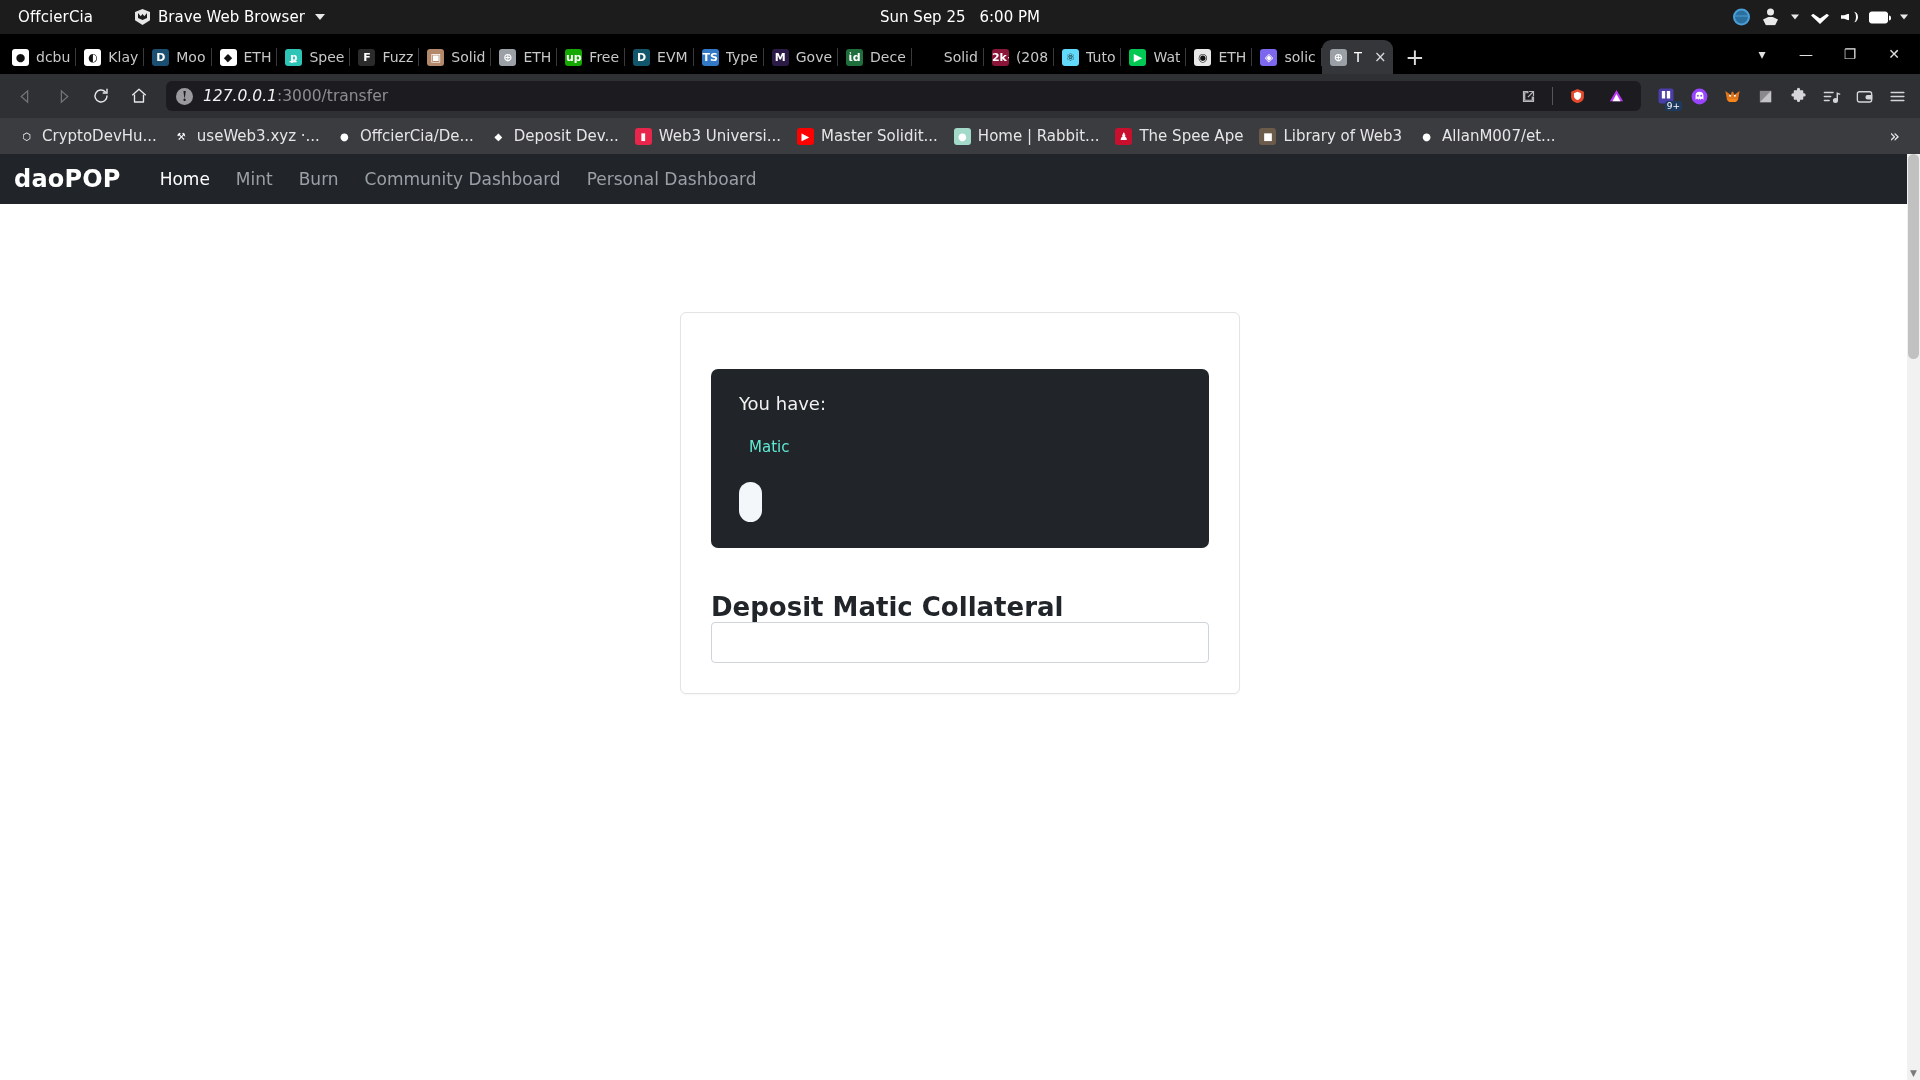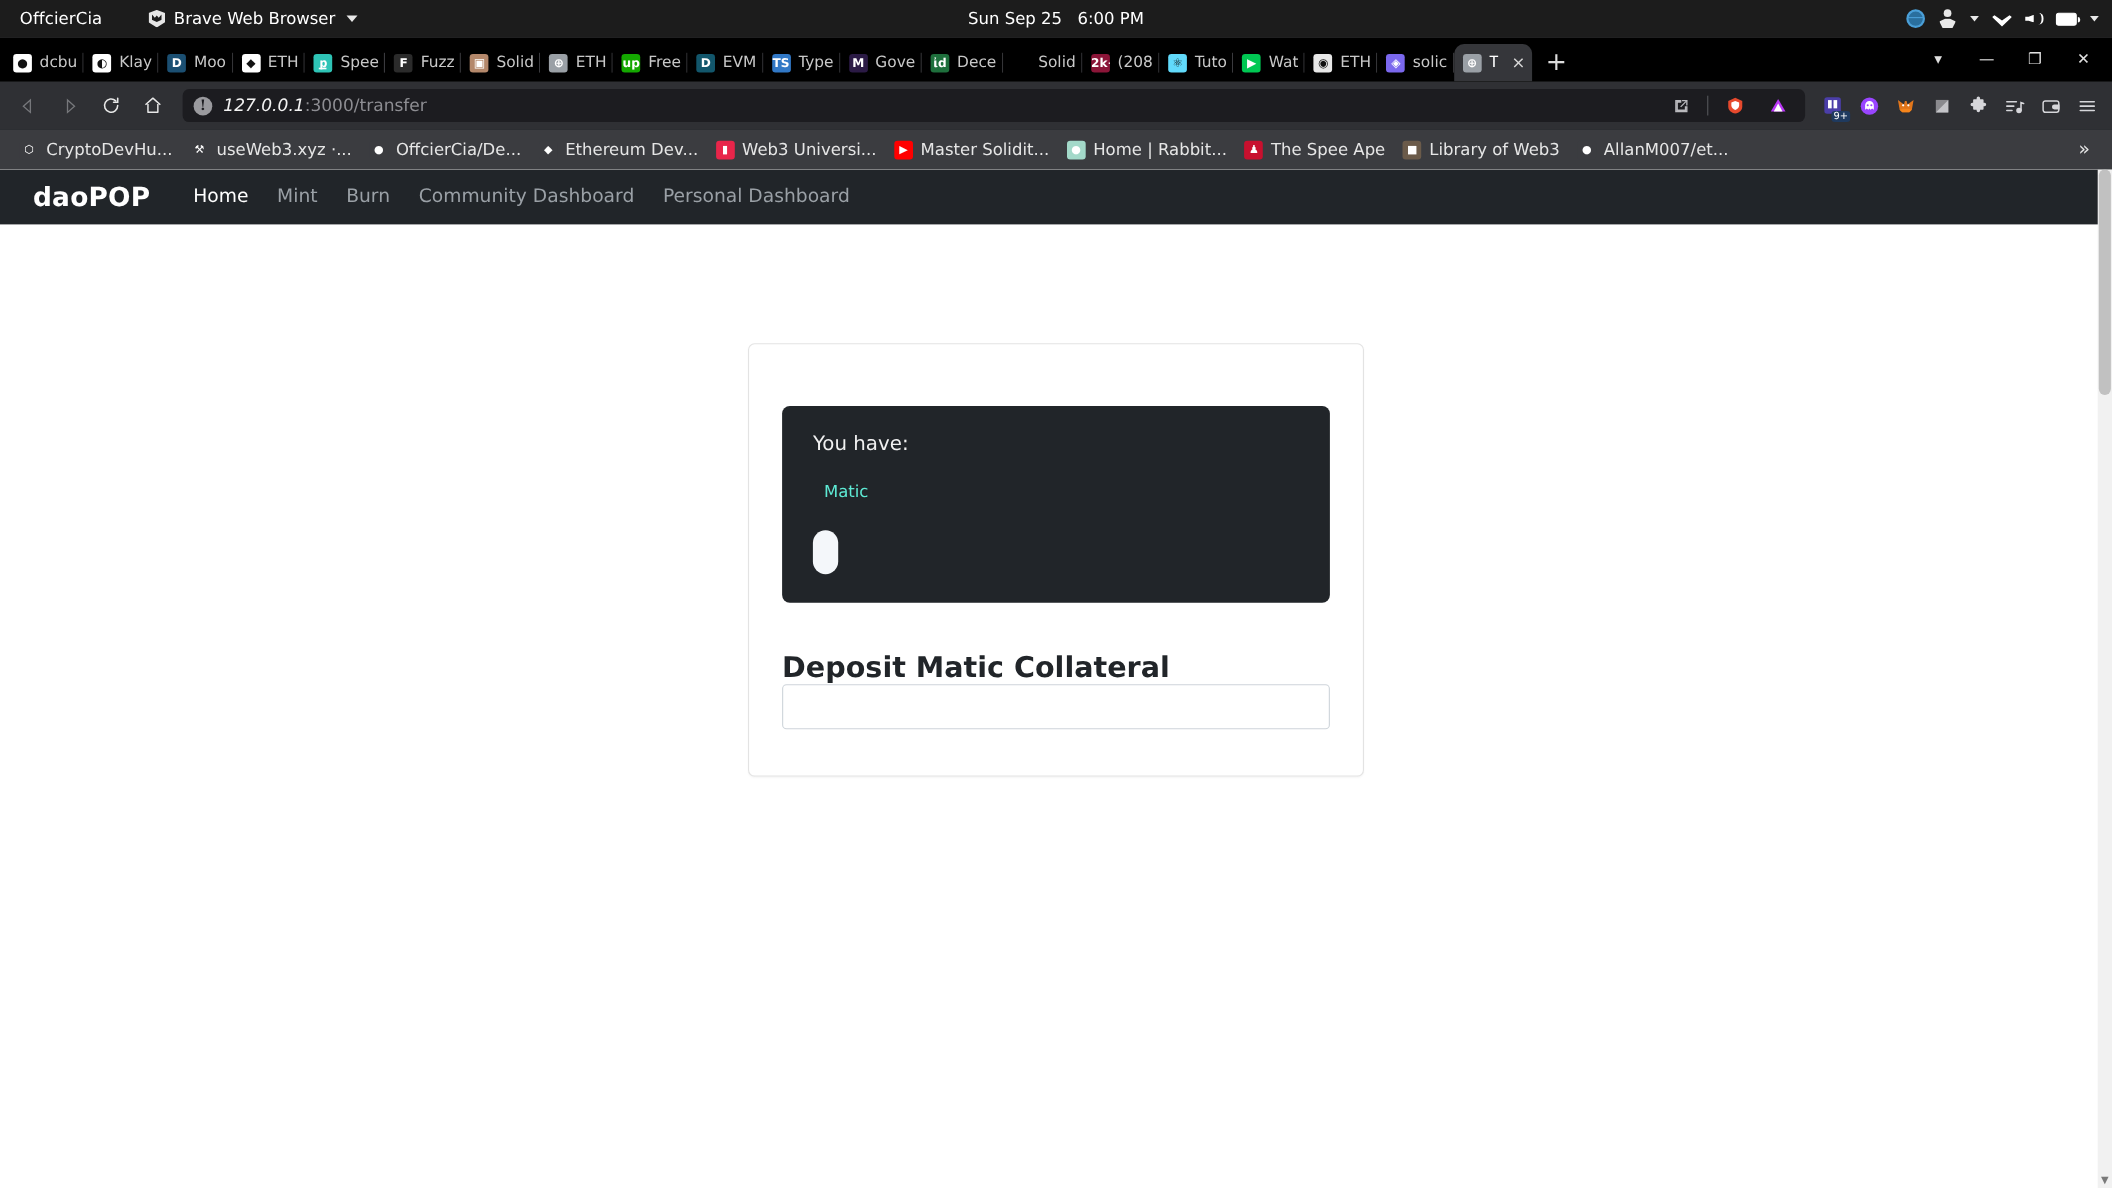--- a/index.html
+++ b/index.html
@@ -146,32 +146,32 @@
   .bm { display:flex;align-items:center;gap:7px;padding:3px 8px;border-radius:4px;white-space:nowrap;flex:0 0 auto; }
   .bm-fav { width:17px;height:17px;flex:0 0 17px;border-radius:3px;position:relative;overflow:hidden;font-size:10px;line-height:17px;text-align:center;color:#fff; }
   .bm-more { margin-left:auto;padding:0 10px;color:#e6e6e6;font-size:17px; }
 
   
   .page { background:#ffffff; height: calc(1080px - 34px - 40px - 44px - 36px); position:relative; overflow:hidden; }
   .app-nav {
     height: 50px; background:#212529;
     display:flex; align-items:center; gap:0; padding: 0 14px;
   }
-  .brand { color:#ffffff; font-size:24px; font-weight:700; margin-right:26px; letter-spacing:.2px;margin-left:16px; }
+  .brand { color:#ffffff; font-size:24px; font-weight:700; margin-right:26px; letter-spacing:.2px; }
   .app-link { color:#9aa0a6; font-size:17px; padding:0 13px; }
   .app-link.active { color:#ffffff; }
 
   .card {
     position:absolute; left:50%; transform:translateX(-50%);
     top: 158px;
     width: 560px;
     background:#ffffff;
     border: 1px solid #e3e3e3;
     border-radius: 6px;
-    padding: 22px 30px 42px 30px;
+    padding: 22px 30px 30px 30px;
     box-shadow: 0 1px 2px rgba(0,0,0,.04);
   }
   .balance-box {
     background:#212529; border-radius:7px;
     padding: 24px 28px 26px 28px;
     margin-top: 34px;
   }
   .balance-title { color:#f1f1f1; font-size:18px; margin-bottom:24px; }
   .balance-token { color:#5eead4; font-size:15px; margin-left:10px; }
   .pill {
@@ -443,21 +443,21 @@
         <div class="bm">
           <span class="bm-fav" style="background: rgb(59, 60, 64);">⚒</span>
           <span>useWeb3.xyz ·...</span>
         </div>
         <div class="bm">
           <span class="bm-fav" style="background: rgb(59, 60, 64);">●</span>
           <span>OffcierCia/De...</span>
         </div>
         <div class="bm">
           <span class="bm-fav" style="background: rgb(59, 60, 64);">◆</span>
-          <span>Ethereum Dev...</span>
+          <span>Deposit Dev...</span>
         </div>
         <div class="bm">
           <span class="bm-fav" style="background: rgb(232, 37, 74);">▮</span>
           <span>Web3 Universi...</span>
         </div>
         <div class="bm">
           <span class="bm-fav" style="background: rgb(255, 0, 0);">▶</span>
           <span>Master Solidit...</span>
         </div>
         <div class="bm">

